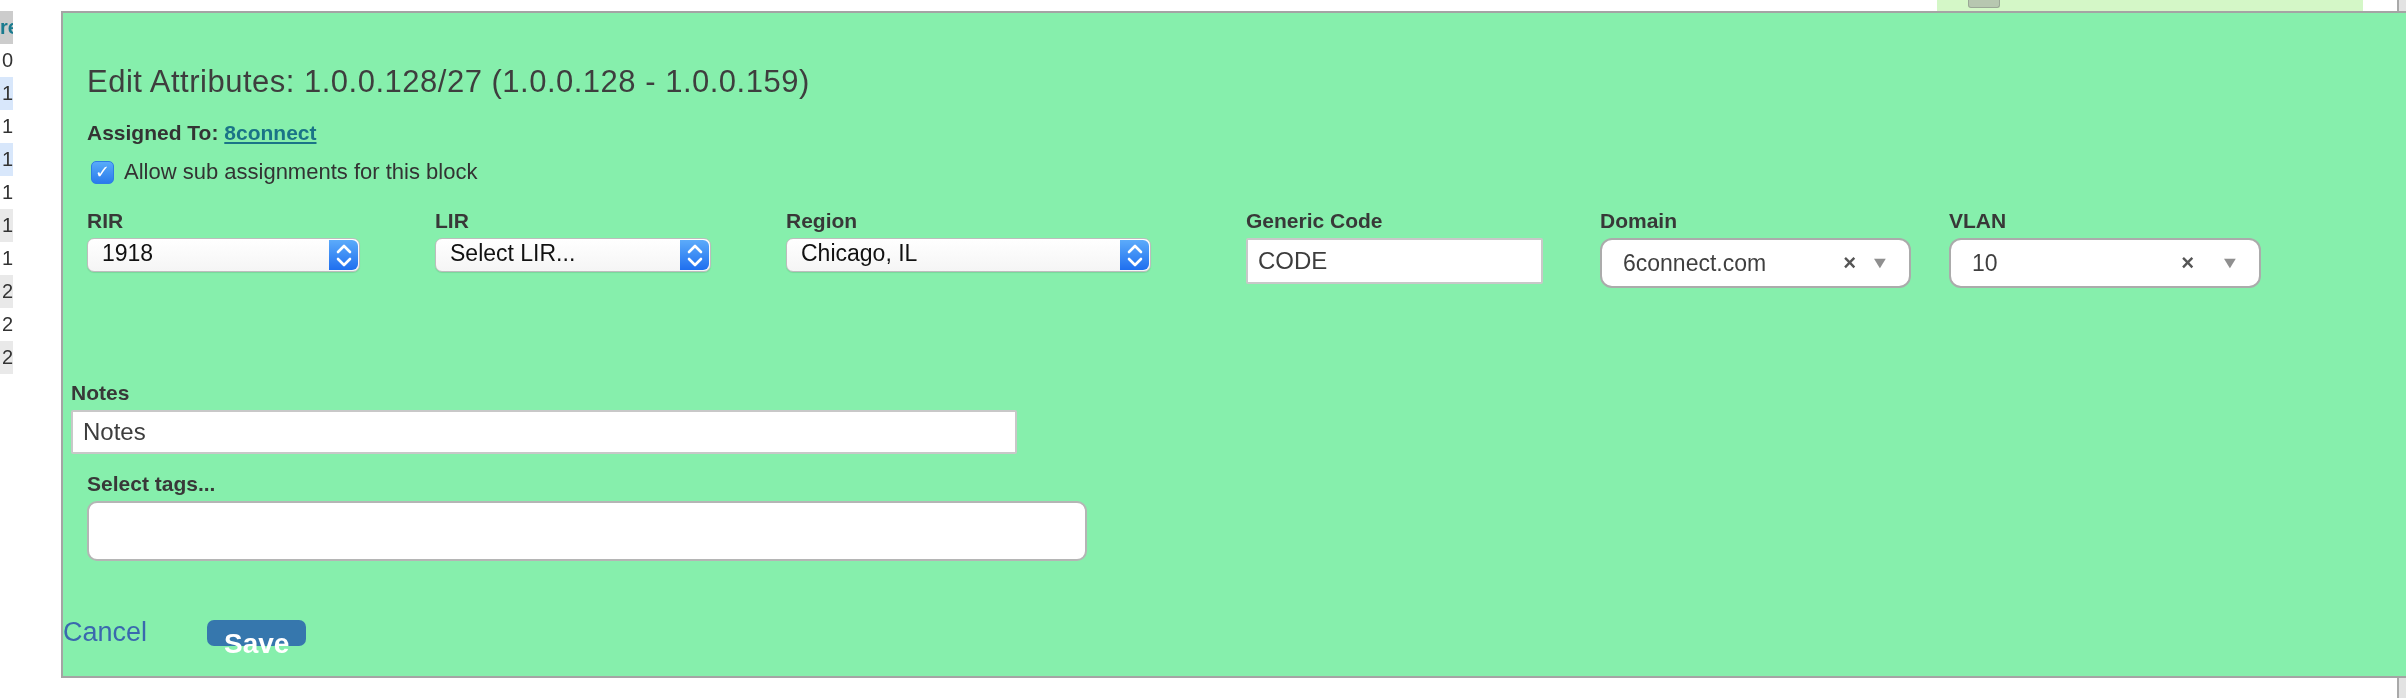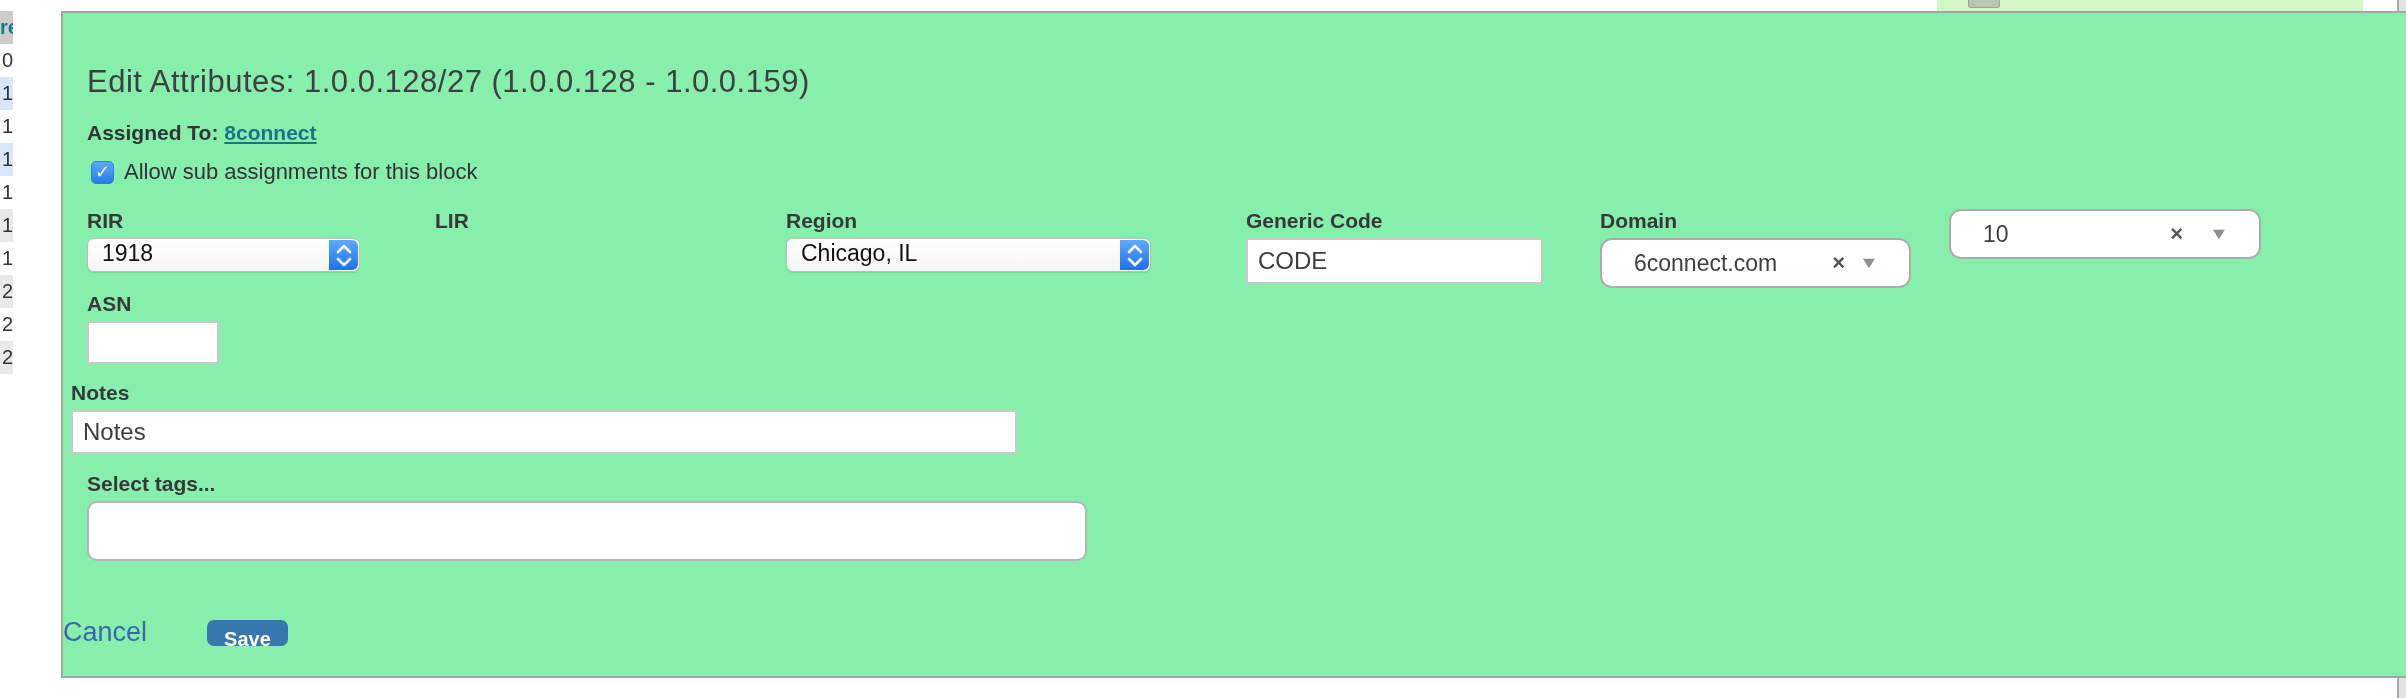--- a/index.html
+++ b/index.html
@@ -81,33 +81,33 @@
 
   .text-input { display:block; background:#ffffff; border:2px solid #c8c8c8;
                 border-radius:2px; font-family:inherit; font-size:24px; color:#3d3d3d;
                 padding:0 10px; outline:none; }
   .in-generic { width:297px; height:46px; }
   .in-asn     { width:132px; height:43px; }
   .in-notes   { width:946px; height:44px; }
   .in-tags    { width:1000px; height:60px; border-radius:10px; border-color:#b5b5b5; }
 
   .pill { display:flex; align-items:center; height:50px; background:#ffffff;
-          border:2px solid #ababab; border-radius:12px; padding:0 32px; cursor:pointer; }
+          border:2px solid #ababab; border-radius:12px; padding:0 21px; cursor:pointer; }
   .w-domain { width:311px; }
   .w-vlan   { width:312px;gap:12px; }
   .pill .val { flex:1; font-size:23px; color:#3f3f3f; overflow:hidden; white-space:nowrap; }
   .pill .clear-x { font-size:22px; font-weight:bold; color:#555; margin-right:16px; cursor:pointer; }
   .pill .arrow { font-size:16px; color:#8f8f8f; cursor:pointer; transform:scaleX(1.25); }
 
   
   .btn-row { position:absolute; left:0; right:0; top:604px; display:flex;
              justify-content:flex-start; align-items:center; gap:60px; }
   .cancel-link { font-size:27px; color:#3a68ae; cursor:pointer; text-decoration:none; }
   .save-btn { background:#3677ad; border:none; border-radius:7px; color:#ffffff;
-              font-family:inherit; font-size:20px; font-weight:bold; padding:8px 17px;
+              font-family:inherit; font-size:28px; font-weight:bold; padding:8px 17px;
               height:26px; cursor:pointer; }
 </style>
 </head>
 <body>
 
 <div class="left-strip">
   <div class="ls-header">re</div>
   <div class="ls-row tone-white">0.</div>
   <div class="ls-row tone-blue">12</div>
   <div class="ls-row tone-white">16</div>
@@ -151,20 +151,29 @@
         <svg width="22" height="27" viewBox="0 0 22 27">
             <path d="M5 10 L11 4 L17 10" stroke="#fff" stroke-width="2.6" fill="none" stroke-linecap="round" stroke-linejoin="round"></path>
             <path d="M5 17 L11 23 L17 17" stroke="#fff" stroke-width="2.6" fill="none" stroke-linecap="round" stroke-linejoin="round"></path>
           </svg>
       </span>
     </div>
   </div>
 
   <div class="field f-lir">
     <div class="field-label">LIR</div>
+    <div class="mac-select w-lir">
+      <span class="val">Select LIR...</span>
+      <span class="mac-cap">
+        <svg width="22" height="27" viewBox="0 0 22 27">
+            <path d="M5 10 L11 4 L17 10" stroke="#fff" stroke-width="2.6" fill="none" stroke-linecap="round" stroke-linejoin="round"></path>
+            <path d="M5 17 L11 23 L17 17" stroke="#fff" stroke-width="2.6" fill="none" stroke-linecap="round" stroke-linejoin="round"></path>
+          </svg>
+      </span>
+    </div>
   </div>
 
   <div class="field f-generic">
     <div class="field-label">Generic Code</div>
     <input class="text-input in-generic" value="CODE" style="">
   </div>
 
   <div class="field f-region">
     <div class="field-label">Region</div>
     <div class="mac-select w-region">
@@ -181,31 +190,28 @@
   <div class="field f-domain">
     <div class="field-label">Domain</div>
     <div class="pill w-domain">
       <span class="val">6connect.com</span>
       <span class="clear-x">×</span>
       <span class="arrow">▼</span>
     </div>
   </div>
 
   <div class="field f-vlan">
+    <div class="field-label">VLAN</div>
     <div class="pill w-vlan">
       <span class="val">10</span>
       <span class="clear-x">×</span>
       <span class="arrow">▼</span>
     </div>
   </div>
 
-  <div class="field f-asn">
-    <div class="field-label">ASN</div>
-    <input class="text-input in-asn" value="" style="">
-  </div>
 
   <div class="field f-notes">
     <div class="field-label">Notes</div>
     <input class="text-input in-notes" value="Notes" style="">
   </div>
 
   <div class="field f-tags">
     <div class="field-label">Select tags...</div>
     <input class="text-input in-tags" value="" style="">
   </div>

